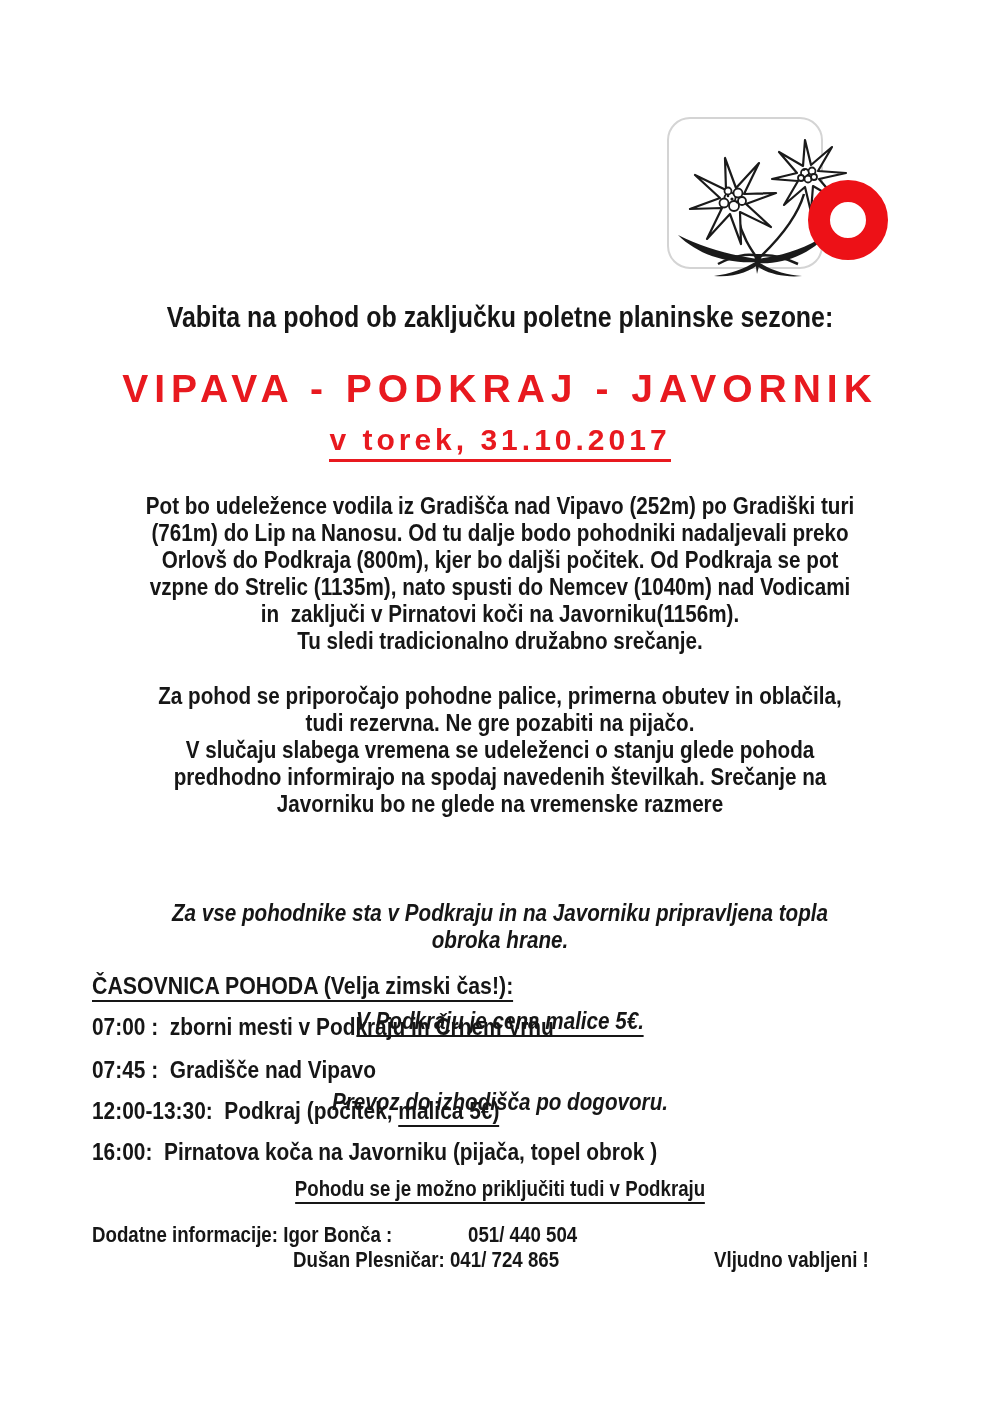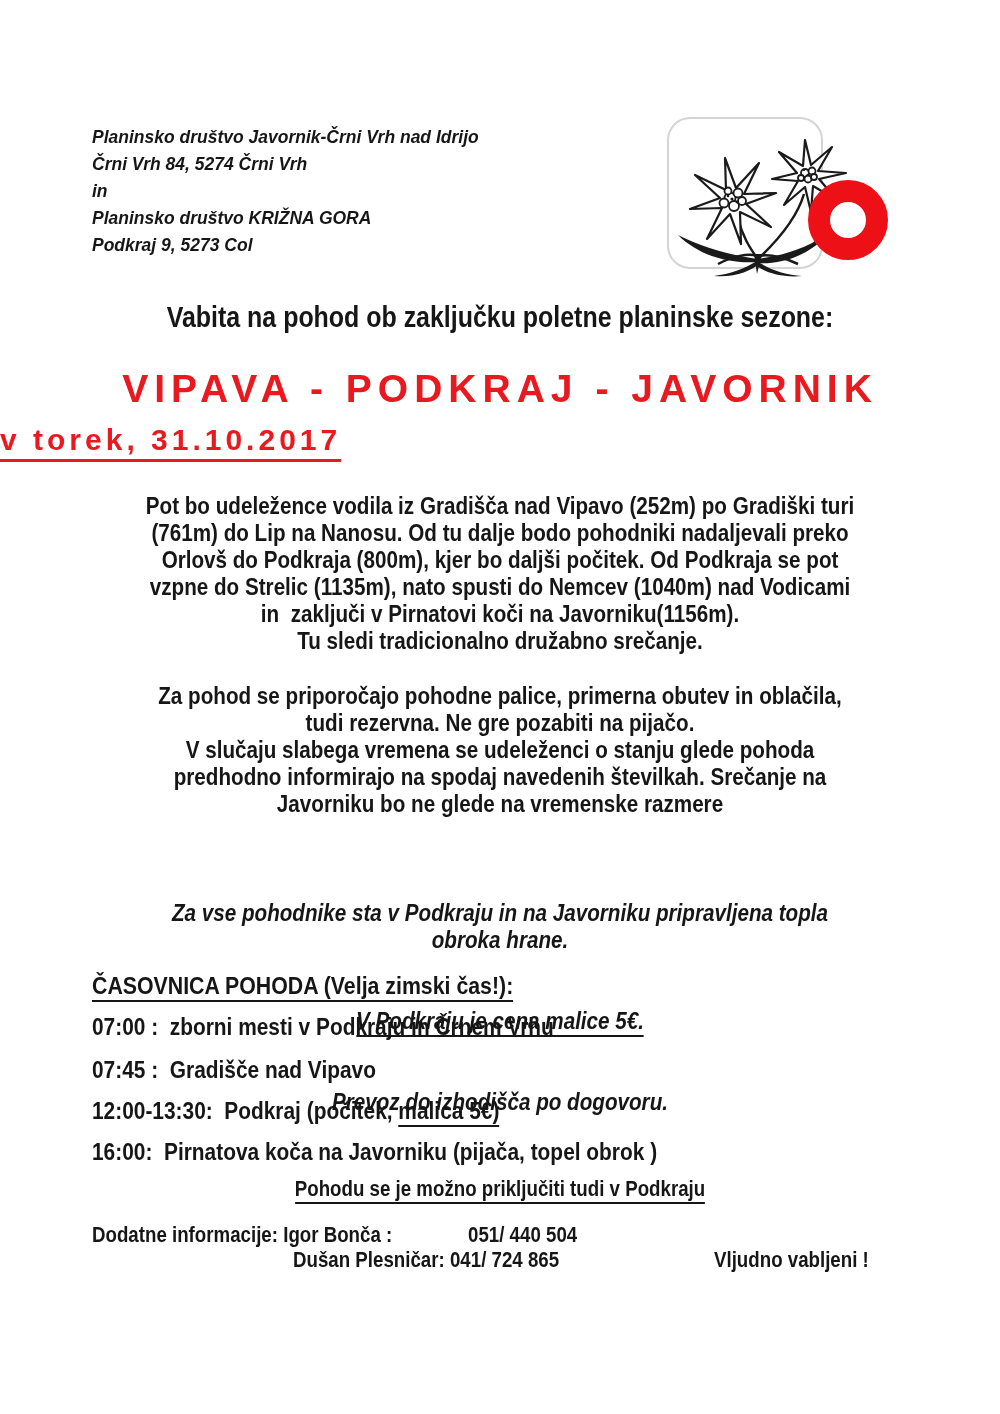--- a/index.html
+++ b/index.html
@@ -22,21 +22,21 @@
   .cond-l { transform:scaleX(0.87); transform-origin:0 0; }
   .vabita {
     top:300px; font-size:29px; font-weight:bold; line-height:34px; white-space:pre;
   }
   .title {
     left:0; right:0; top:369px; text-align:center;
     font-size:39px; font-weight:bold; letter-spacing:6px;
     color:#e8191f; line-height:40px; white-space:pre;
   }
   .date {
-    left:0; right:0; top:421px; 
+    left:0; right:0; top:421px; text-align:center;
     font-size:30px; font-weight:bold; letter-spacing:4px;
     color:#e8191f; line-height:37px; white-space:pre;
   }
   .u-red { border-bottom:3px solid #e8191f; padding-bottom:3px; }
   .u-blk { border-bottom:2.5px solid #161616; padding-bottom:1px; }
   .para {
     font-size:24px; font-weight:bold; line-height:27px; white-space:pre-wrap;
   }
   .p1 { top:492px; }
   .p2 { top:682px; }
@@ -61,25 +61,20 @@
   .f1a { left:92px;  top:1221px; }
   .f1b { left:468px; top:1221px; }
   .f2  { left:293px; top:1246px; }
   .closing { left:714px; top:1246px; }
 </style>
 </head>
 <body>
 
 <div class="page">
 
-  <div class="abs org">Planinsko društvo Javornik-Črni Vrh nad Idrijo
-Črni Vrh 84, 5274 Črni Vrh
-in
-Planinsko društvo KRIŽNA GORA
-Podkraj 9, 5273 Col</div>
 
   <div class="abs logo">
     <svg width="292" height="186" viewBox="0 0 292 186">
       <rect x="10" y="12" width="154" height="150" rx="22" fill="#ffffff" stroke="#d4d4d4" stroke-width="2"></rect>
 
       <g fill="#1a1a1a" stroke="none">
         <path d="M 99 153 C 72 149 44 141 20 129 C 40 149 70 158 99 156 Z"></path>
         <path d="M 99 153 C 125 150 152 141 172 126 C 152 150 122 159 98 157 Z"></path>
         <path d="M 99 155 C 86 163 72 168 56 170 C 76 172 93 165 101 158 Z"></path>
         <path d="M 99 155 C 112 164 128 169 144 170 C 124 172 104 166 97 158 Z"></path>

